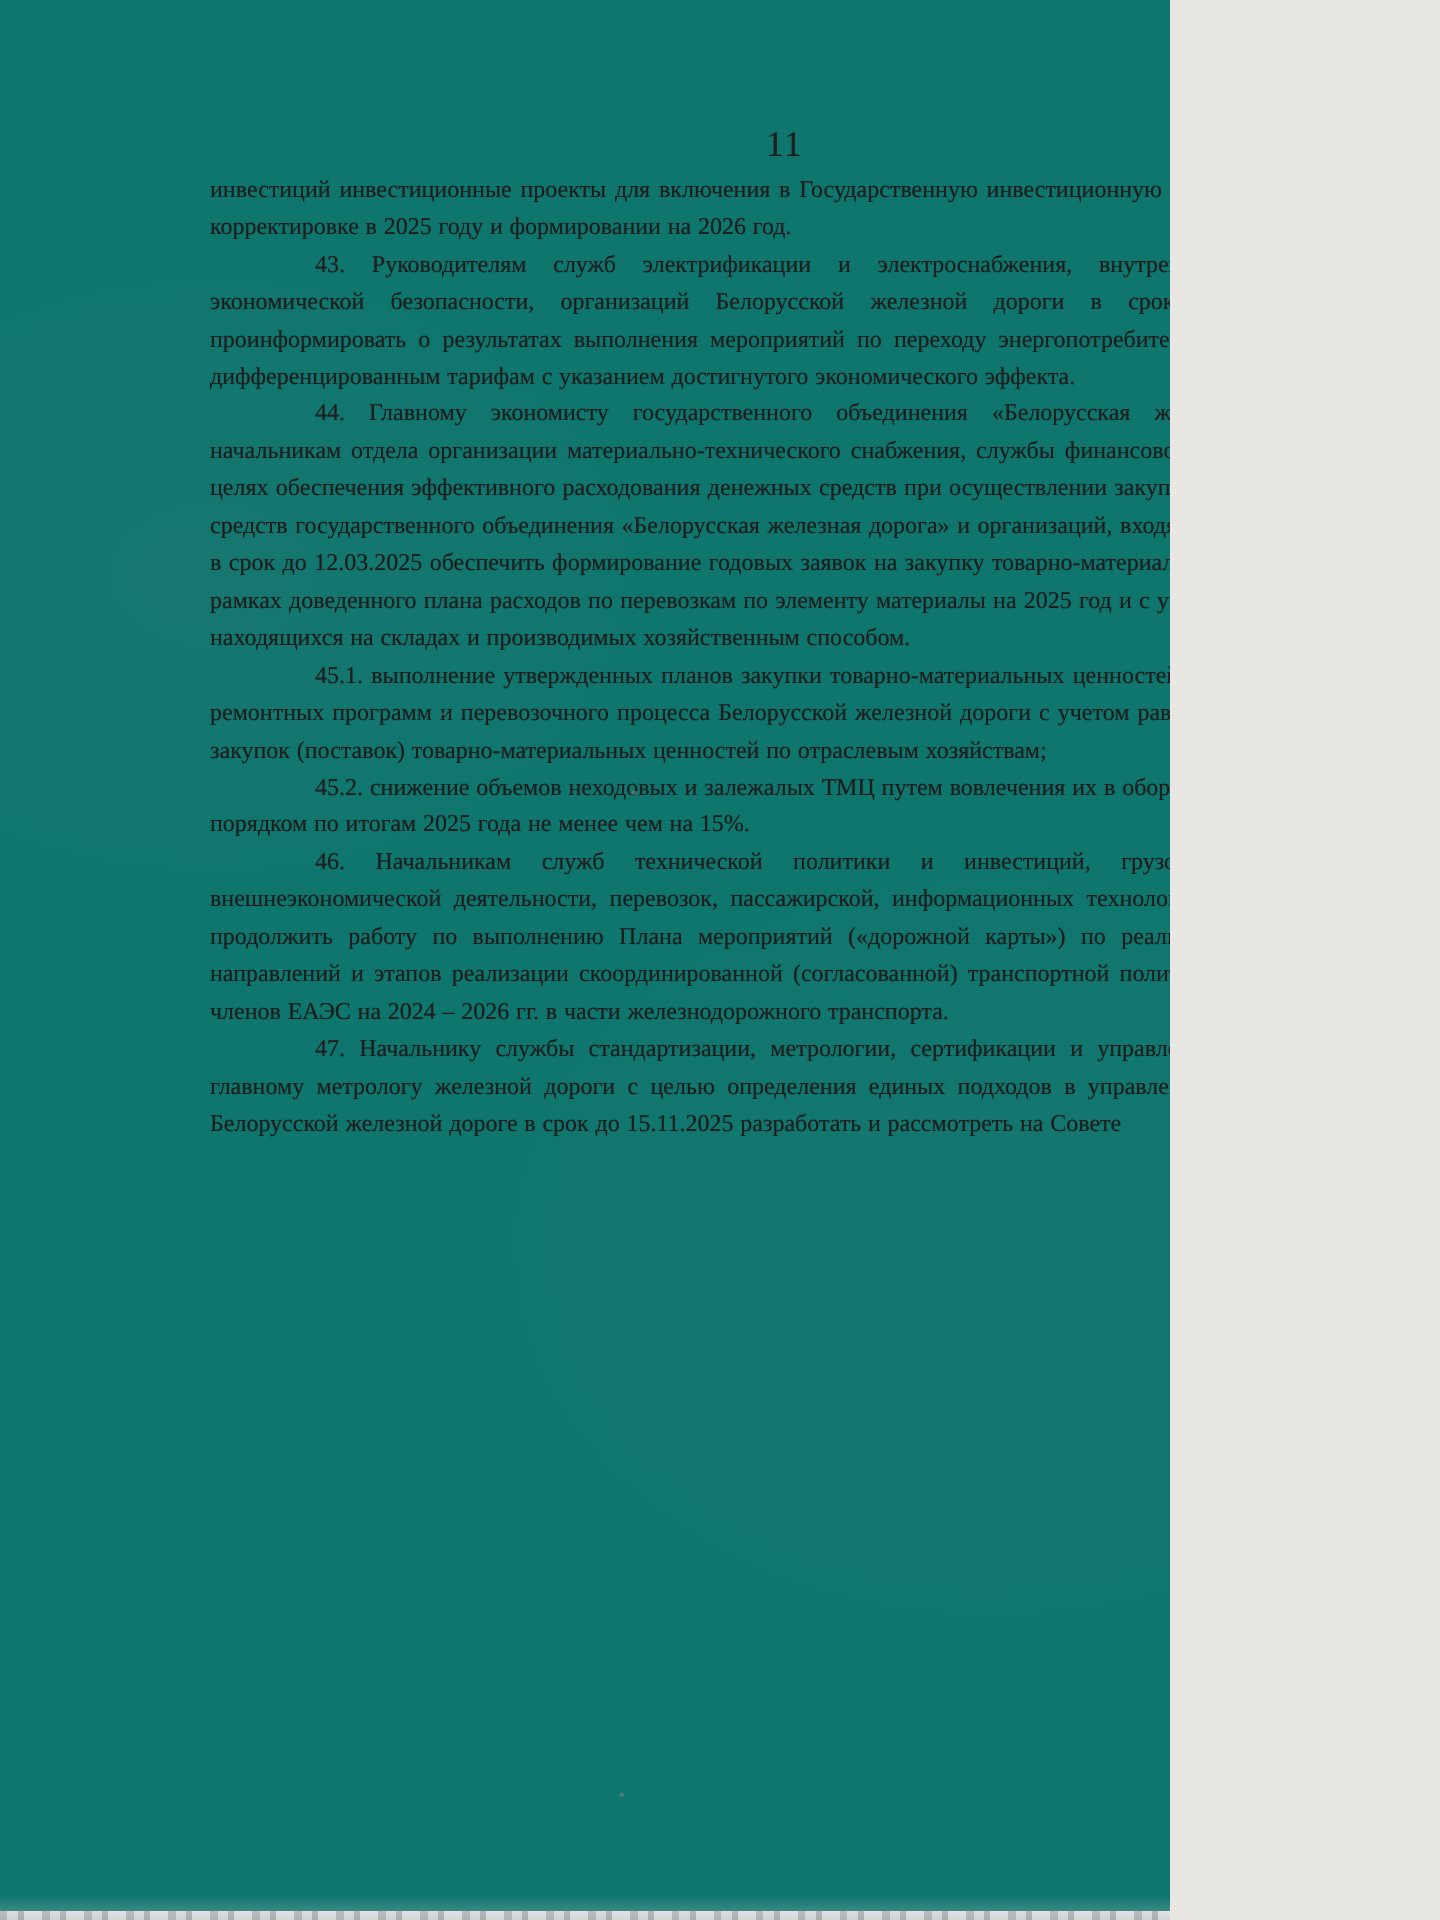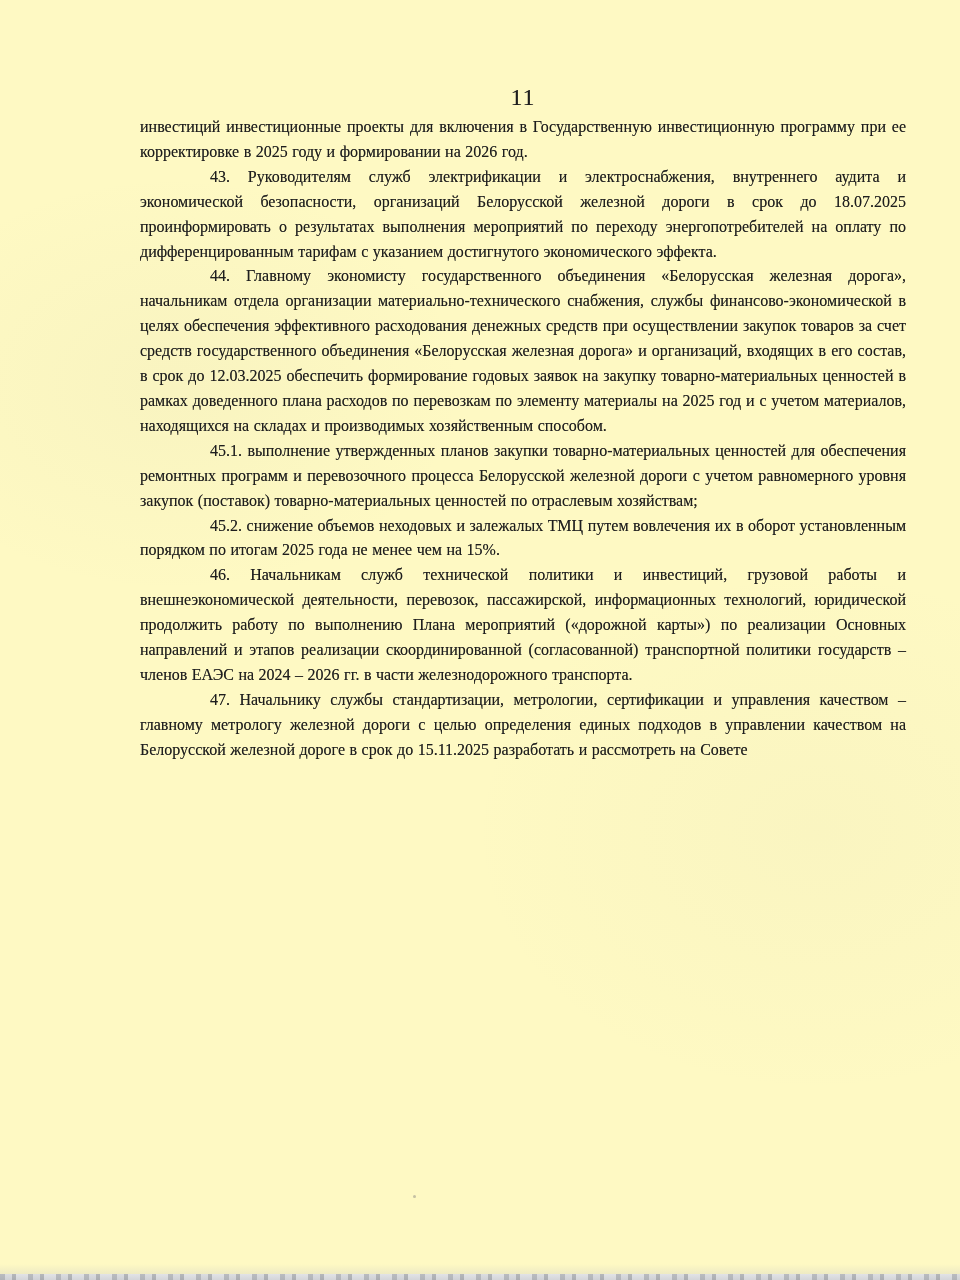--- a/index.html
+++ b/index.html
@@ -7,23 +7,23 @@
     padding: 0;
   }
   body {
     width: 960px;
     height: 1280px;
     background: #e9e7e3;
     font-family: "Liberation Serif", "DejaVu Serif", serif;
   }
   .scan-page {
     position: relative;
-    width: 960px;
+    width: 780px;
     height: 1280px;
-    background: #fef9c3;
+    background: #0f766e;
     overflow: hidden;
     color: #1e1e1e;
   }
   
   .scan-page::before {
     content: "";
     position: absolute;
     inset: 0;
     background:
       radial-gradient(ellipse 420px 300px at 18% 30%, rgba(150,145,135,0.05), transparent 70%),

